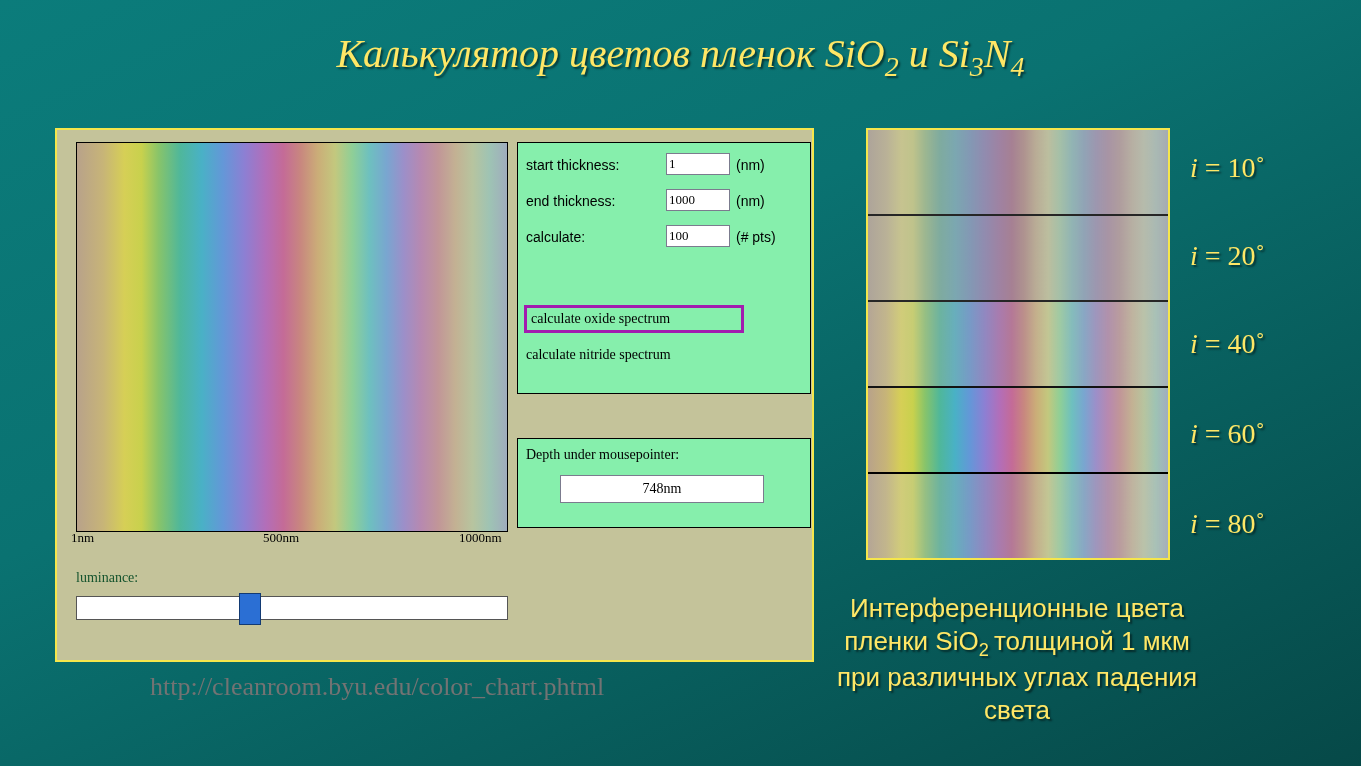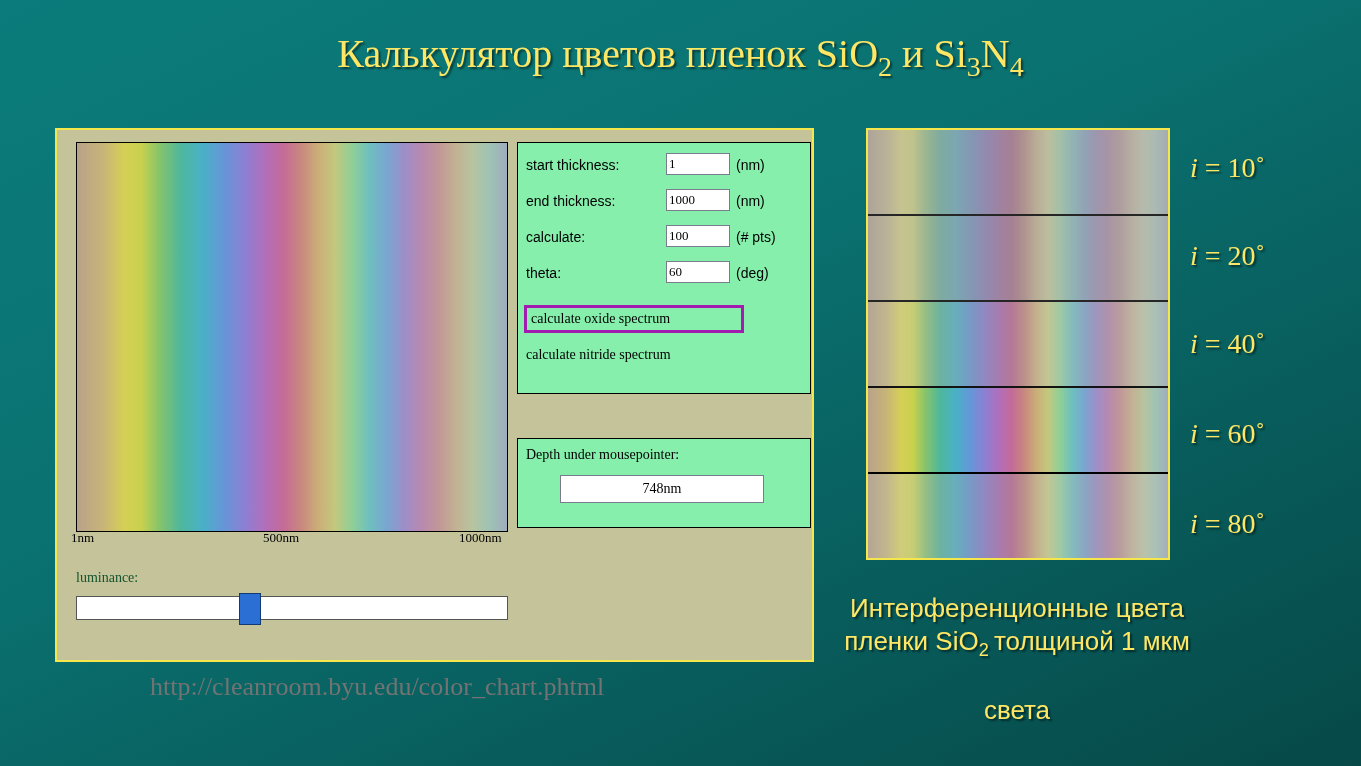--- a/index.html
+++ b/index.html
@@ -1,19 +1,19 @@
 <!DOCTYPE html>
 <html><head>
 <meta charset="utf-8">
 <style>
 html,body{margin:0;padding:0;width:1361px;height:766px;overflow:hidden;
   background:linear-gradient(155deg,#0b7c7b 0%,#0a7271 40%,#064948 100%);
   font-family:"Times New Roman",serif;}
 .title{position:absolute;left:0;right:0;top:30px;text-align:center;
-  font-size:40px;color:#ffe766;text-shadow:2px 2px 2px rgba(0,0,0,.5);}
+  font-size:40px;color:#ffe766;text-shadow:2px 2px 2px rgba(0,0,0,.5);font-style:italic;}
 .title sub{font-size:.7em;}
 .calc-panel{position:absolute;left:55px;top:128px;width:755px;height:530px;
   border:2px solid #f5e64c;background:#c4c39a;}
 .spectrum-main{position:absolute;left:19px;top:12px;width:430px;height:388px;
   border:1px solid #000;}
 .spectrum-inner{width:100%;height:100%;}
 .axis-labels{position:absolute;left:14px;top:400px;width:445px;
   font:13px "Times New Roman";color:#000;}
 .axis-labels span{position:absolute;}
 .ctl-box{position:absolute;left:460px;width:292px;background:#86efac;
@@ -87,25 +87,20 @@
     <div class="param-row" style="top:46px">
       <label>end thickness:</label>
       <input value="1000" style="">
       <span class="unit">(nm)</span>
     </div>
     <div class="param-row" style="top:82px">
       <label>calculate:</label>
       <input value="100" style="">
       <span class="unit">(# pts)</span>
     </div>
-    <div class="param-row" style="top:118px">
-      <label>theta:</label>
-      <input value="60" style="">
-      <span class="unit">(deg)</span>
-    </div>
     <div class="btn-oxide">calculate oxide spectrum</div>
     <div class="btn-nitride">calculate nitride spectrum</div>
   </div>
 
   <div class="ctl-box ctl-depth">
     <div class="depth-label">Depth under mousepointer:</div>
     <div class="depth-val">748nm</div>
   </div>
 
   <div class="lum-label">luminance:</div>
@@ -128,15 +123,15 @@
     <div class="angle-label" style="top: 152px;"><span style="font-style:italic">i</span><span class="eq"> = 10˚</span></div>
     <div class="angle-label" style="top: 240px;"><span style="font-style:italic">i</span><span class="eq"> = 20˚</span></div>
     <div class="angle-label" style="top: 328px;"><span style="font-style:italic">i</span><span class="eq"> = 40˚</span></div>
     <div class="angle-label" style="top: 418px;"><span style="font-style:italic">i</span><span class="eq"> = 60˚</span></div>
     <div class="angle-label" style="top: 508px;"><span style="font-style:italic">i</span><span class="eq"> = 80˚</span></div>
   </div>
 
 <div class="caption">
   <span>Интерференционные цвета</span><br>
   <span>пленки SiO</span><sub>2 </sub><span>толщиной 1 мкм</span><br>
-  <br>
+  <span>при различных углах падения</span><br>
   <span>света</span>
 </div>
 
 </body></html>

